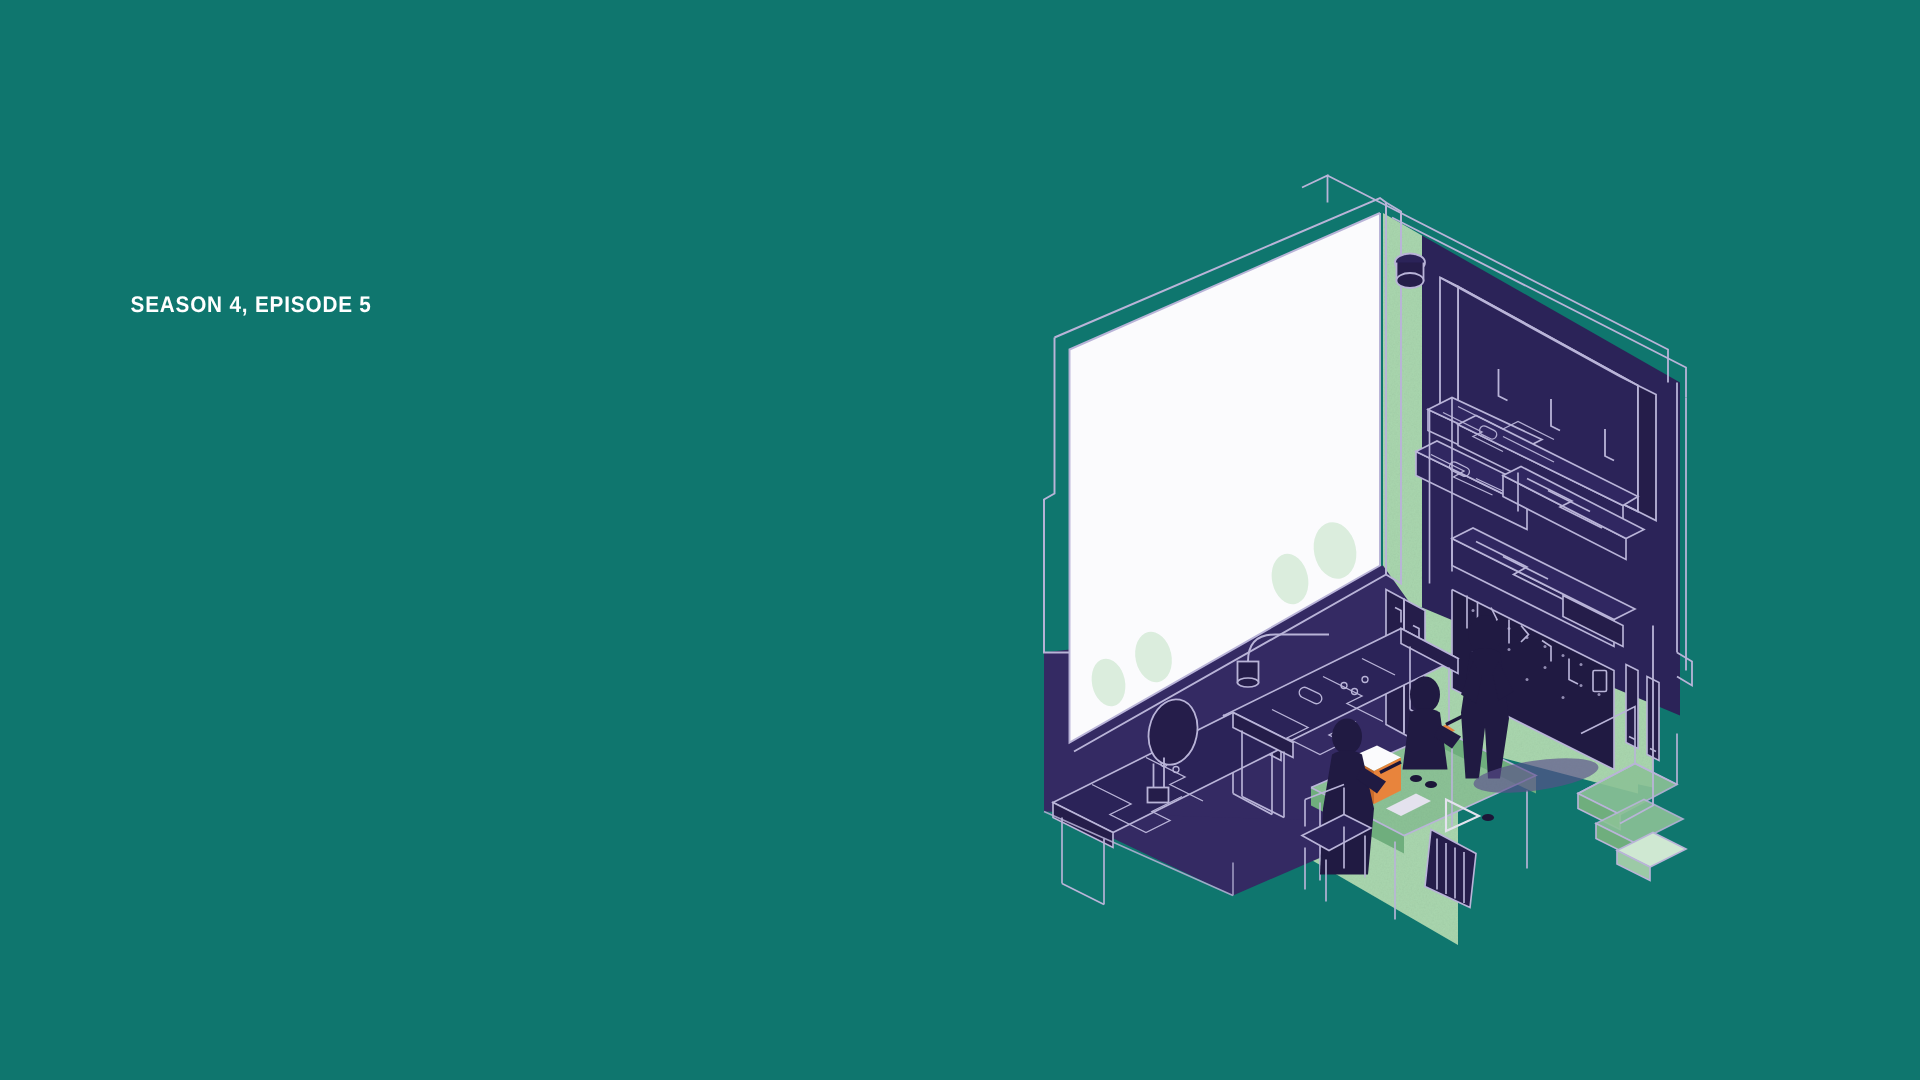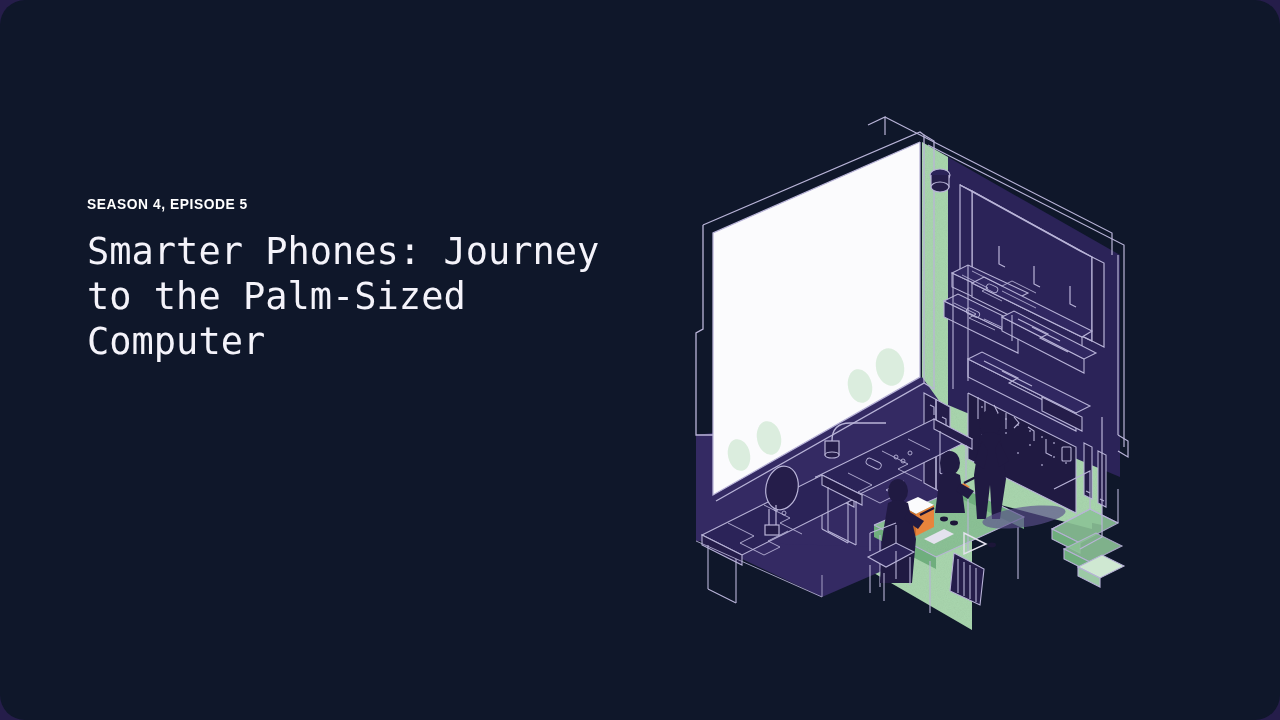--- a/index.html
+++ b/index.html
@@ -2,21 +2,21 @@
 <html><head>
 <meta charset="utf-8">
 <style>
   html,body{margin:0;padding:0;}
   body{
     width:1280px;height:720px;overflow:hidden;
     background:#251d4a;
     font-family:"Liberation Sans",sans-serif;
     -webkit-font-smoothing:antialiased;
   }
-  .card{position:relative;width:1280px;height:720px;background:#0f172a;overflow:hidden;border-radius:25px;}
+  .card{position:relative;width:1280px;height:720px;background:#0f766e;overflow:hidden;}
 
   
   .text-block{position:absolute;left:87px;top:196px;width:580px;}
   .eyebrow{
     font-family:"Liberation Sans",sans-serif;
     font-size:15px;font-weight:700;letter-spacing:0.6px;
     color:#ffffff;margin:0 0 18px 0;line-height:1;
     transform:scaleX(0.92);transform-origin:left center;
   }
   .title{
@@ -29,23 +29,20 @@
   .illo{position:absolute;left:672px;top:105px;width:500px;height:540px;}
   .illo svg{display:block;width:100%;height:100%;}
 </style>
 </head>
 <body>
 
 <div class="card">
 
   <div class="text-block">
     <p class="eyebrow">SEASON 4, EPISODE 5</p>
-    <h1 class="title">Smarter Phones: Journey
-to the Palm-Sized
-Computer</h1>
   </div>
 
   <div class="illo">
     <svg viewBox="0 0 500 540" xmlns="http://www.w3.org/2000/svg" shape-rendering="geometricPrecision">
       <defs>
 
         <filter id="grain" x="-5%" y="-5%" width="110%" height="110%">
           <feTurbulence type="fractalNoise" baseFrequency="0.9" numOctaves="3" result="n"></feTurbulence>
           <feColorMatrix in="n" type="saturate" values="0"></feColorMatrix>
           <feComponentTransfer result="g">

